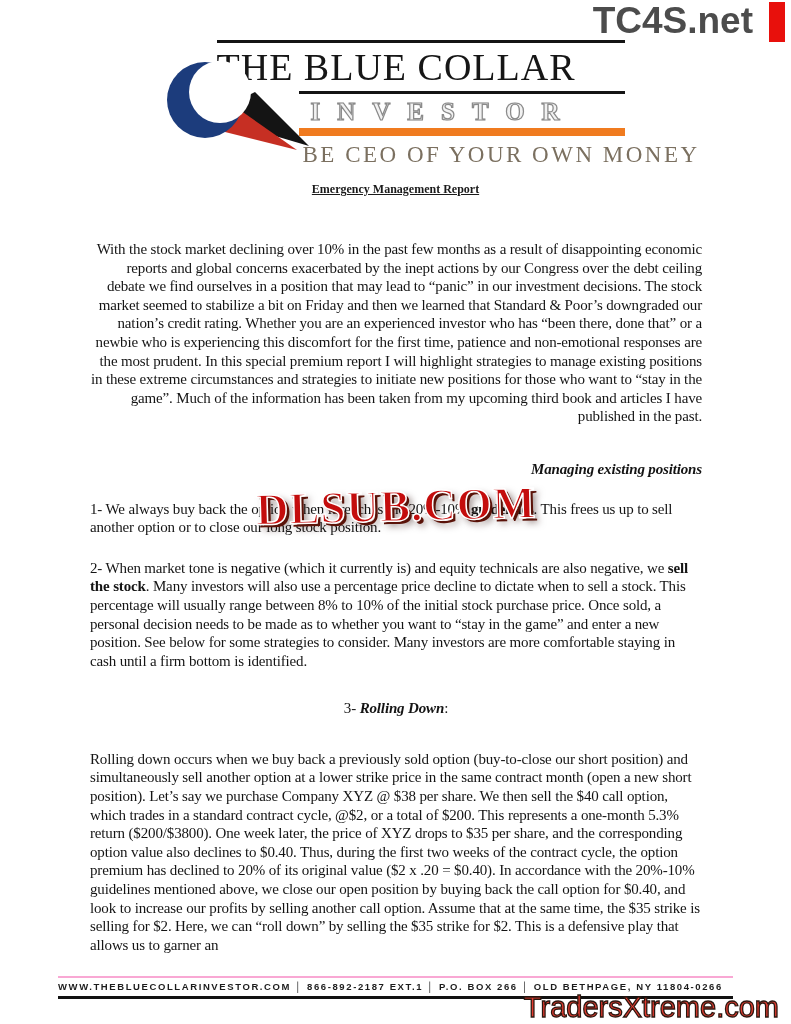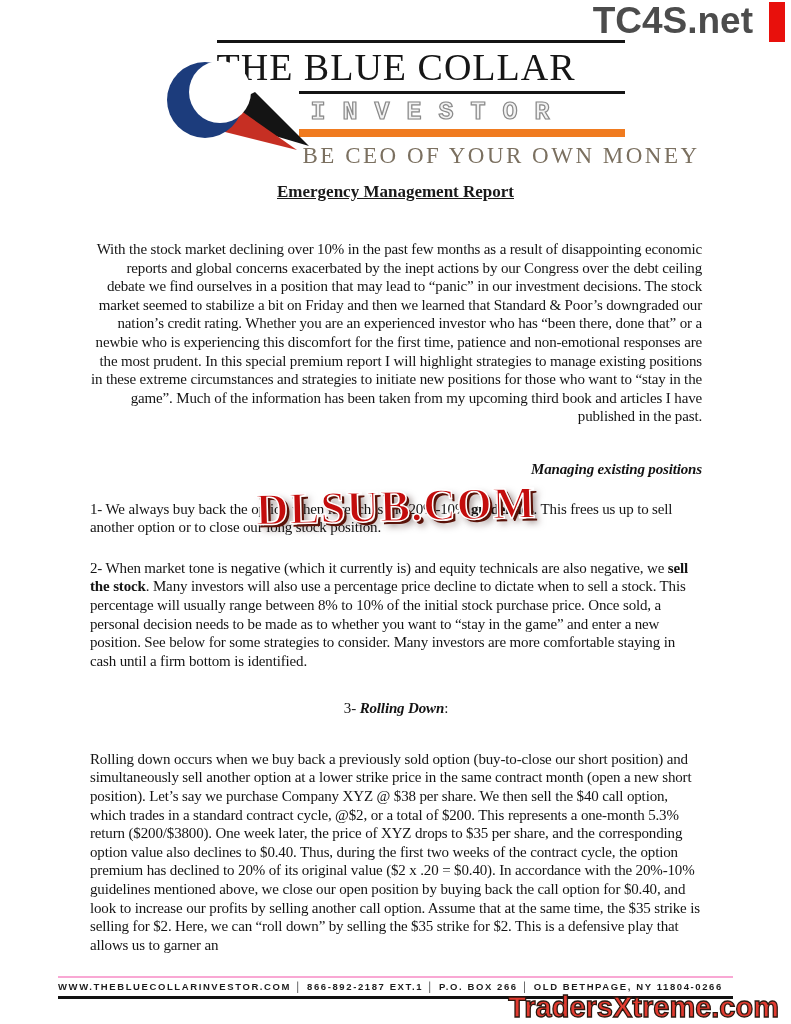--- a/index.html
+++ b/index.html
@@ -24,35 +24,35 @@
   
   .logo { position:absolute; top:40px; left:50%; transform:translateX(-50%); width:458px; }
   .swoosh { position:absolute; left:-10px; top:14px; width:155px; height:100px; }
   .logo-title {
     margin-left:50px; border-top:3px solid #141414; padding-top:2px;
     font-size:38px; letter-spacing:1px; color:#161616; white-space:nowrap;
     font-family:"Liberation Serif", serif;
   }
   .logo-right { margin-left:132px; border-top:3px solid #141414; margin-top:2px; }
   .investor {
-    font-family:Liberation Mono, monospace; font-weight:700; font-size:25px;
+    font-family:Liberation Serif, serif; font-weight:700; font-size:25px;
     letter-spacing:17px; padding:4px 0 2px 12px; white-space:nowrap;
     color:#f2f2f2; -webkit-text-stroke:1.2px #8a8a8a;
     text-shadow:0 0 1px #999;
     border-bottom:8px solid #f07b1f;
   }
   .logo-tagline {
     margin-top:6px; padding-left:4px; white-space:nowrap;
     font-size:23px; letter-spacing:2.5px; color:#7b7060;
   }
 
   
   .report-title {
     position:absolute; top:182px; left:0; right:0; text-align:center;
-    font-size:17px; font-weight:bold; text-decoration:underline;
+    font-size:12px; font-weight:bold; text-decoration:underline;
   }
 
   
   .content {
     position:absolute; left:90px; top:240px; width:612px;
     font-size:15px; line-height:18.6px; letter-spacing:-0.15px;
     color:#141414;
   }
   .para-intro   { margin-bottom:34px;text-align:right; }
   .section-heading { text-align:right; font-weight:bold; font-style:italic; margin-bottom:21px; }
@@ -79,21 +79,21 @@
     border-top:2px solid #f9a8d4; border-bottom:3px solid #111;
     padding:3px 0 4px;
     font-family:"Liberation Sans", sans-serif; font-weight:bold;
     font-size:9.5px; letter-spacing:1.6px; color:#1c1c1c;
     white-space:nowrap;
   }
 
   
   .wm-bottom {
     position:absolute; right:12px; top:993px;
-    font-family:"Liberation Sans", sans-serif; font-weight:700;
+    font-family:"Liberation Sans", sans-serif; font-weight:400;
     font-size:29px; line-height:1; color:#e23b30;
     -webkit-text-stroke:1.3px #2a170f;
   }
 </style>
 </head>
 <body>
 
 <div class="page">
 
   <div class="wm-top">

